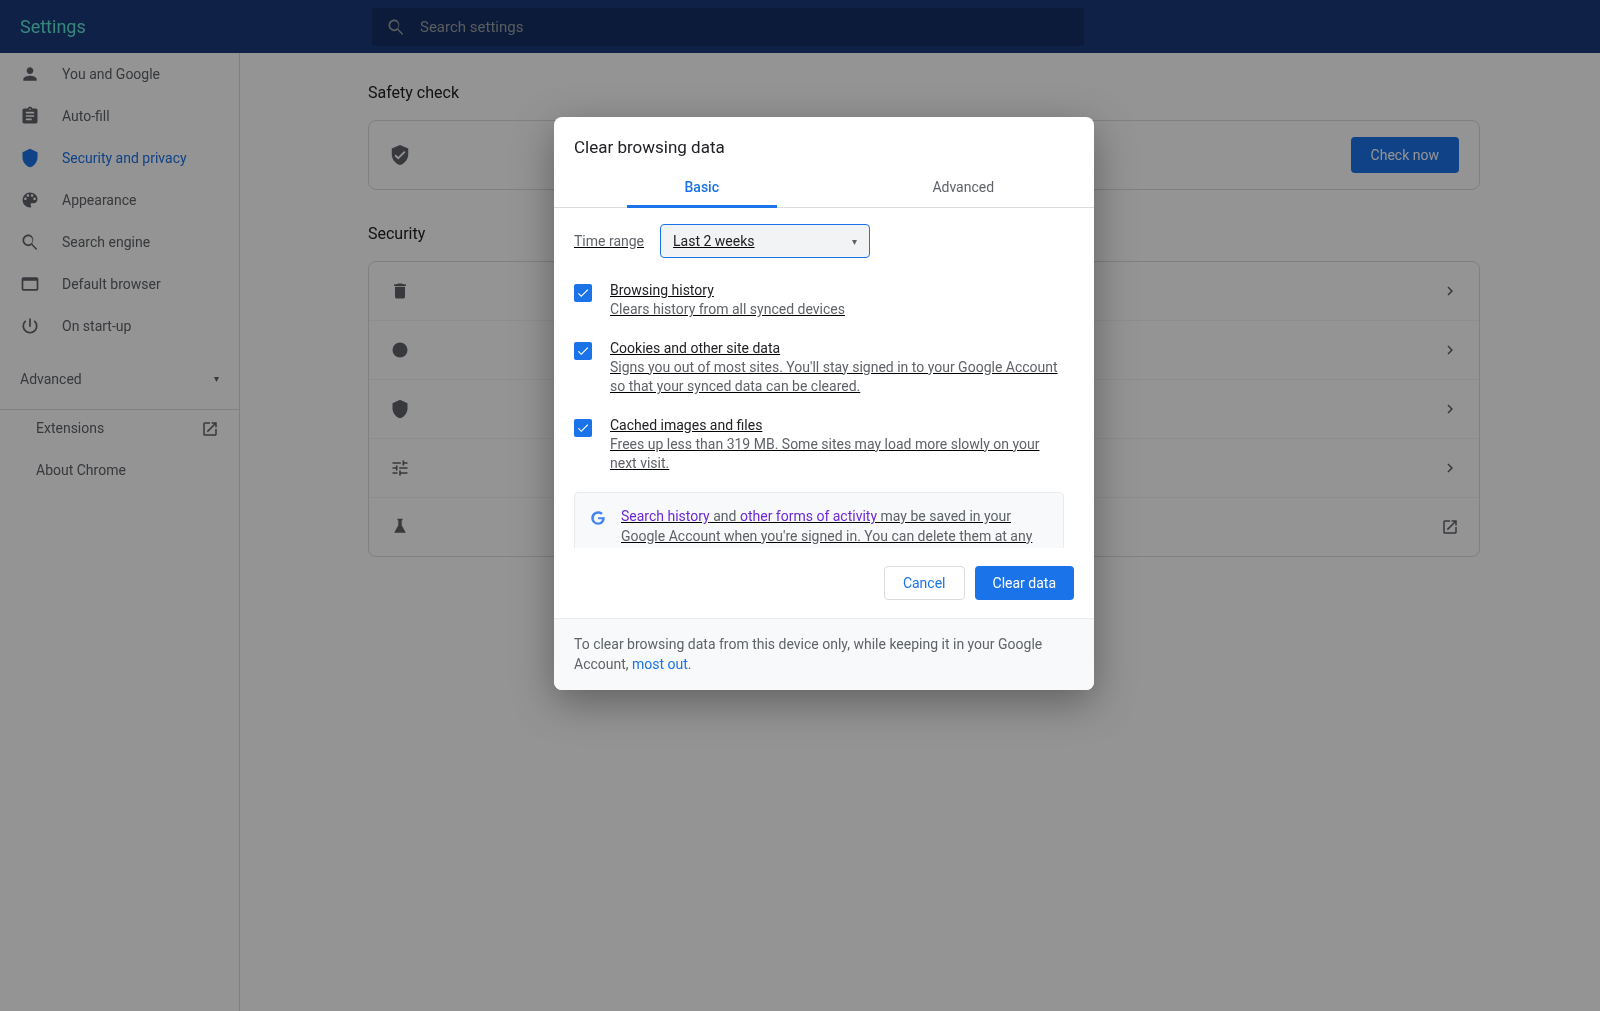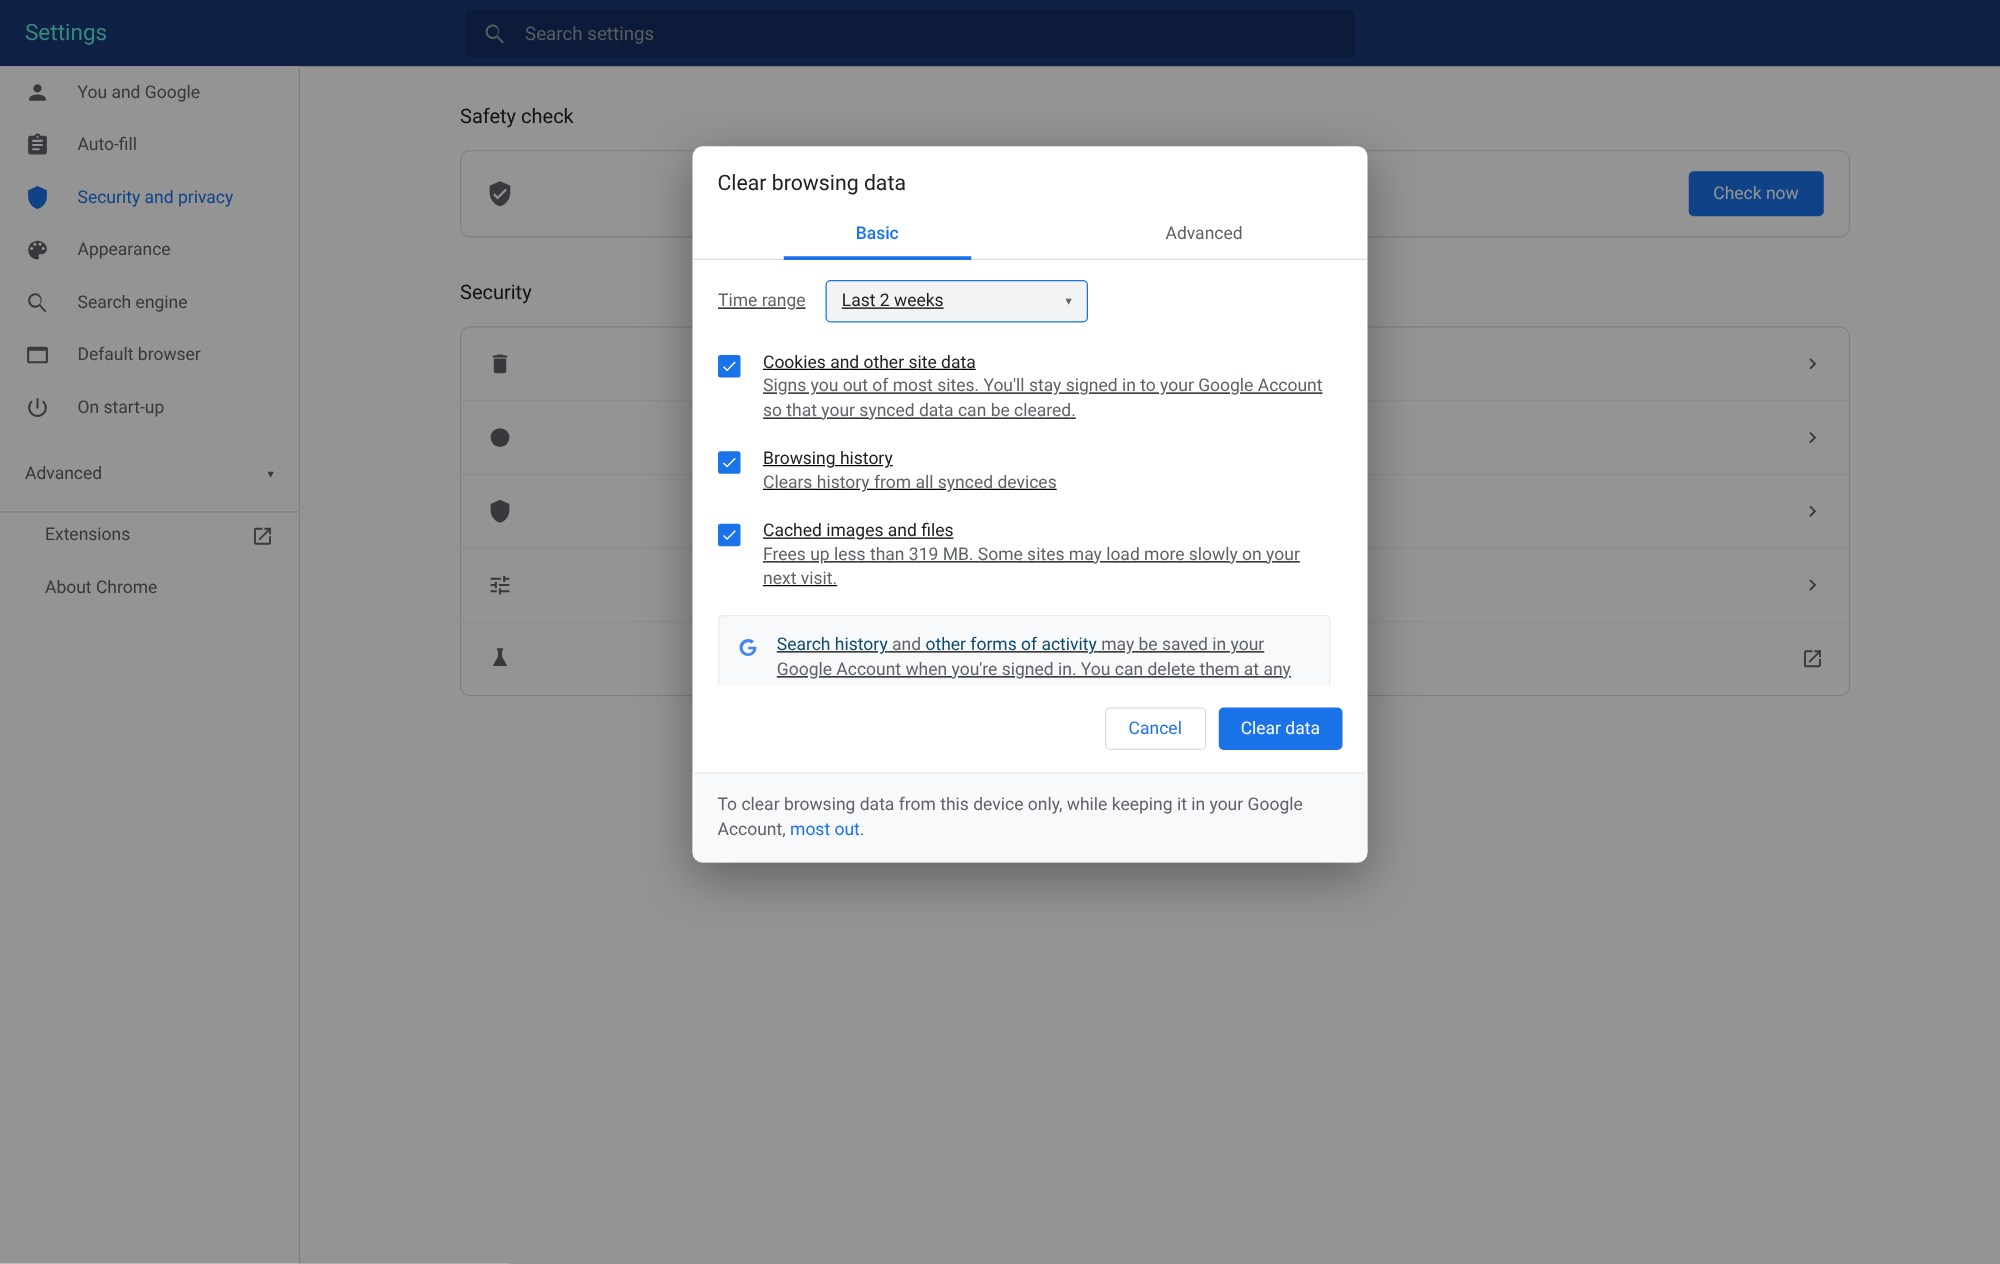--- a/index.html
+++ b/index.html
@@ -59,21 +59,21 @@
 .select::after { content: '▾'; position: absolute; right: 12px; top: 50%; transform: translateY(-50%); color: #5f6368; font-size: 10px; }
 
 .check-row { display: flex; align-items: flex-start; gap: 18px; padding: 10px 0; }
 .checkbox { width: 18px; height: 18px; background: #1a73e8; border-radius: 2px; display: flex; align-items: center; justify-content: center; flex-shrink: 0; margin-top: 2px; cursor: pointer; }
 .checkbox svg { width: 14px; height: 14px; fill: #fff; }
 .check-text { flex: 1; }
 .check-title { font-size: 14px; color: #202124; }
 .check-sub { font-size: 14px; color: #5f6368; margin-top: 2px; line-height: 1.4; }
 
 .info-box { background: #f8f9fa; border: 1px solid #e8eaed; border-radius: 4px; padding: 14px; display: flex; gap: 14px; margin-top: 8px; font-size: 14px; color: #5f6368; line-height: 1.4; }
-.info-box a { color: #0c4a6e; text-decoration: none; }
+.info-box a { color: #6d28d9; text-decoration: none; }
 .g-icon { width: 18px; height: 18px; flex-shrink: 0; margin-top: 2px; }
 
 .dlg-actions { display: flex; justify-content: flex-end; gap: 10px; padding: 18px 20px; }
 .btn-cancel { background: #fff; border: 1px solid #dadce0; color: #1a73e8; border-radius: 4px; padding: 8px 18px; font-size: 14px; cursor: pointer; }
 .btn-clear { background: #1a73e8; color: #fff; border: none; border-radius: 4px; padding: 8px 18px; font-size: 14px; cursor: pointer; }
 
 .dlg-footer { background: #f8f9fa; border-top: 1px solid #e8eaed; padding: 16px 20px; font-size: 14px; color: #5f6368; line-height: 1.4; }
 .dlg-footer a { color: #1a73e8; text-decoration: none; }
 </style>
 </head>
@@ -235,34 +235,34 @@
       <div class="select">Last 2 weeks</div>
     </div>
 
     <div class="check-row">
       <div class="checkbox">
           <svg viewBox="0 0 24 24">
             <path d="M9 16.17L4.83 12l-1.42 1.41L9 19 21 7l-1.41-1.41z"></path>
           </svg>
         </div>
       <div class="check-text">
+        <div class="check-title">Browsing history</div>
+        <div class="check-sub">Clears history from all synced devices</div>
+      </div>
+    </div>
+
+    <div class="check-row">
+      <div class="checkbox">
+          <svg viewBox="0 0 24 24">
+            <path d="M9 16.17L4.83 12l-1.42 1.41L9 19 21 7l-1.41-1.41z"></path>
+          </svg>
+        </div>
+      <div class="check-text">
         <div class="check-title">Cookies and other site data</div>
         <div class="check-sub">Signs you out of most sites. You'll stay signed in to your Google Account so that your synced data can be cleared.</div>
-      </div>
-    </div>
-
-    <div class="check-row">
-      <div class="checkbox">
-          <svg viewBox="0 0 24 24">
-            <path d="M9 16.17L4.83 12l-1.42 1.41L9 19 21 7l-1.41-1.41z"></path>
-          </svg>
-        </div>
-      <div class="check-text">
-        <div class="check-title">Browsing history</div>
-        <div class="check-sub">Clears history from all synced devices</div>
       </div>
     </div>
 
     <div class="check-row">
       <div class="checkbox">
           <svg viewBox="0 0 24 24">
             <path d="M9 16.17L4.83 12l-1.42 1.41L9 19 21 7l-1.41-1.41z"></path>
           </svg>
         </div>
       <div class="check-text">

